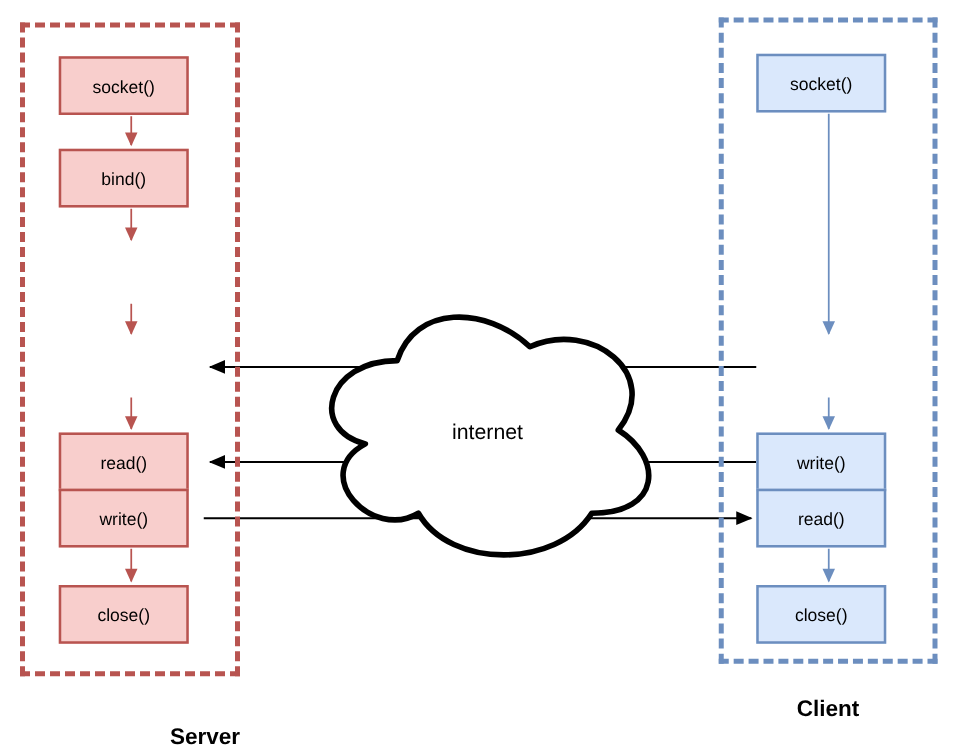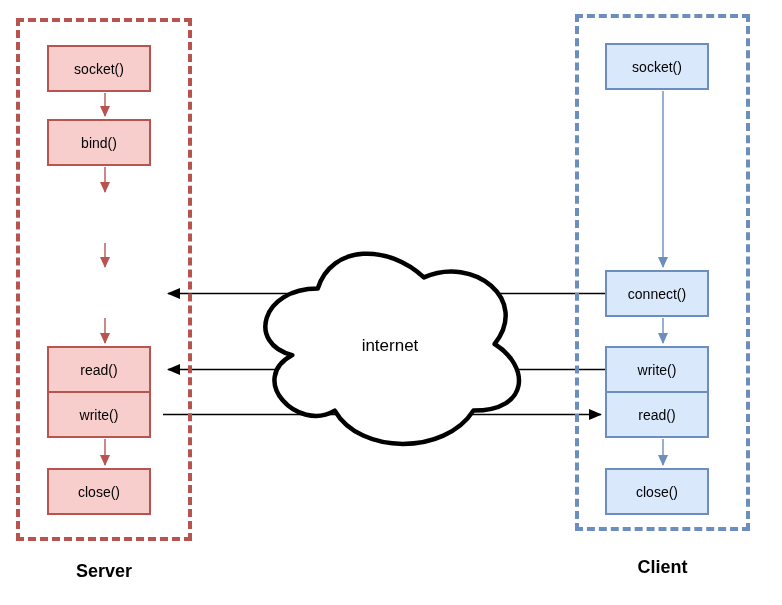--- a/index.html
+++ b/index.html
@@ -37,21 +37,21 @@
   #client-lane {
     left: 575px; top: 14px; width: 175px; height: 517px;
     border: 4px dashed #6c8ebf;
   }
   .lane-label {
     position: absolute;
     text-align: center;
     font-size: 18px; font-weight: bold; color: #000000;
     z-index: 3;
   }
-  #server-label { left: 16px; top: 561px; width: 176px; }
+  #server-label { left: 16px; top: 579px; width: 176px; text-align: right; }
   #client-label { left: 575px; top: 557px; width: 175px; }
   
   #sv-socket { left: 47px; top: 45px; }
   #sv-bind   { left: 47px; top: 119px; }
   #sv-listen { left: 47px; top: 195px; }
   #sv-accept { left: 47px; top: 270px; }
   #sv-read   { left: 47px; top: 346px; }
   #sv-write  { left: 47px; top: 391px; }
   #sv-close  { left: 47px; top: 468px; }
   
@@ -109,21 +109,20 @@
     <line x1="663" y1="439" x2="663" y2="465" stroke="#6c8ebf" stroke-width="1.4" marker-end="url(#m-blue)"></line>
   </svg>
 
   <div class="node server-node" id="sv-socket">socket()</div>
   <div class="node server-node" id="sv-bind">bind()</div>
   <div class="node server-node" id="sv-read">read()</div>
   <div class="node server-node" id="sv-write">write()</div>
   <div class="node server-node" id="sv-close">close()</div>
 
   <div class="node client-node" id="cl-socket">socket()</div>
-  <div class="node client-node" id="cl-connect">connect()</div>
   <div class="node client-node" id="cl-write">write()</div>
   <div class="node client-node" id="cl-read">read()</div>
   <div class="node client-node" id="cl-close">close()</div>
 
   <div class="lane-label" id="server-label">Server</div>
   <div class="lane-label" id="client-label">Client</div>
 
 </div>
 
 </body></html>

